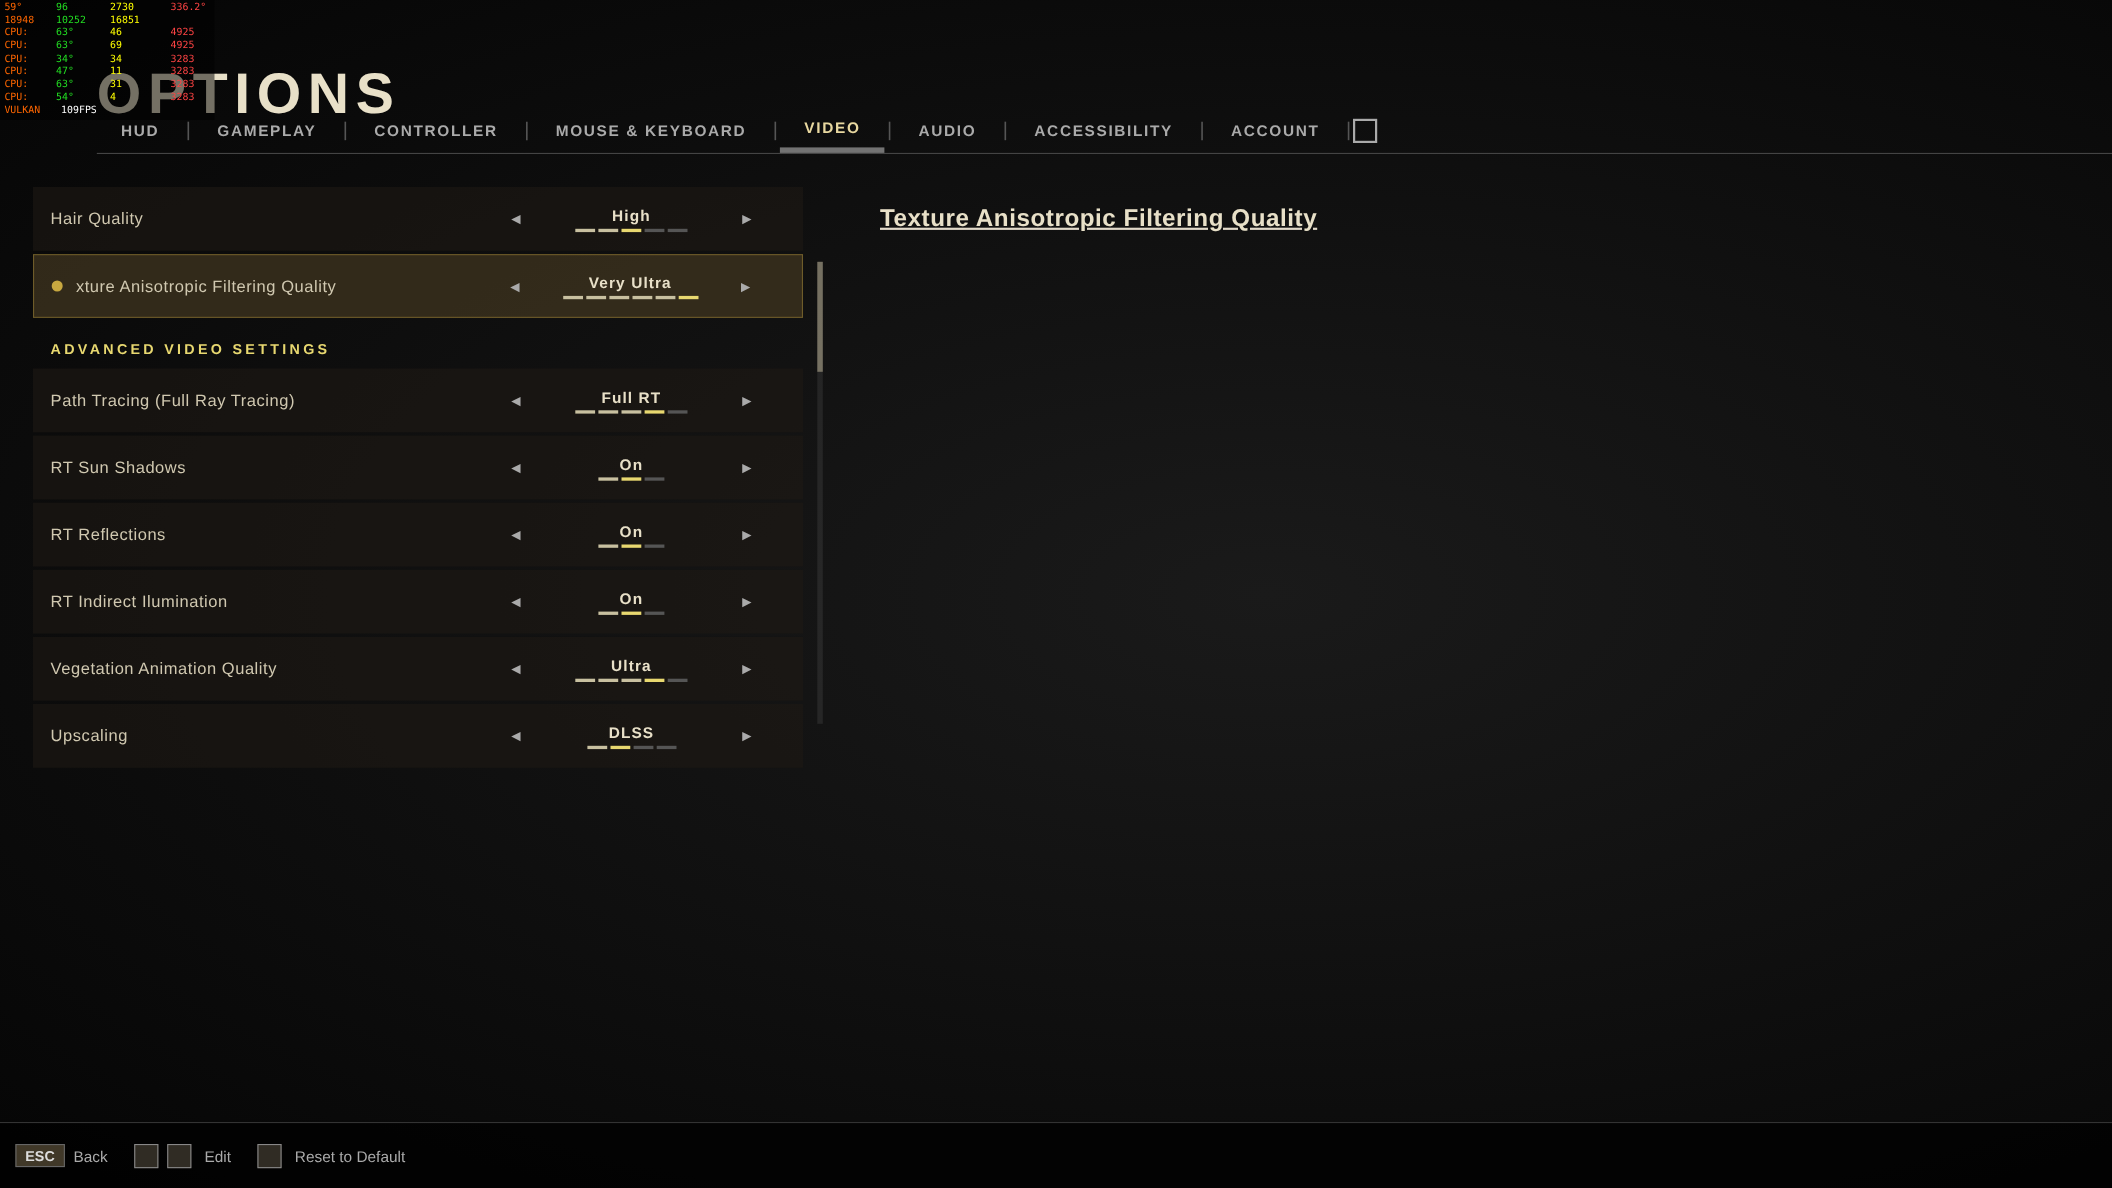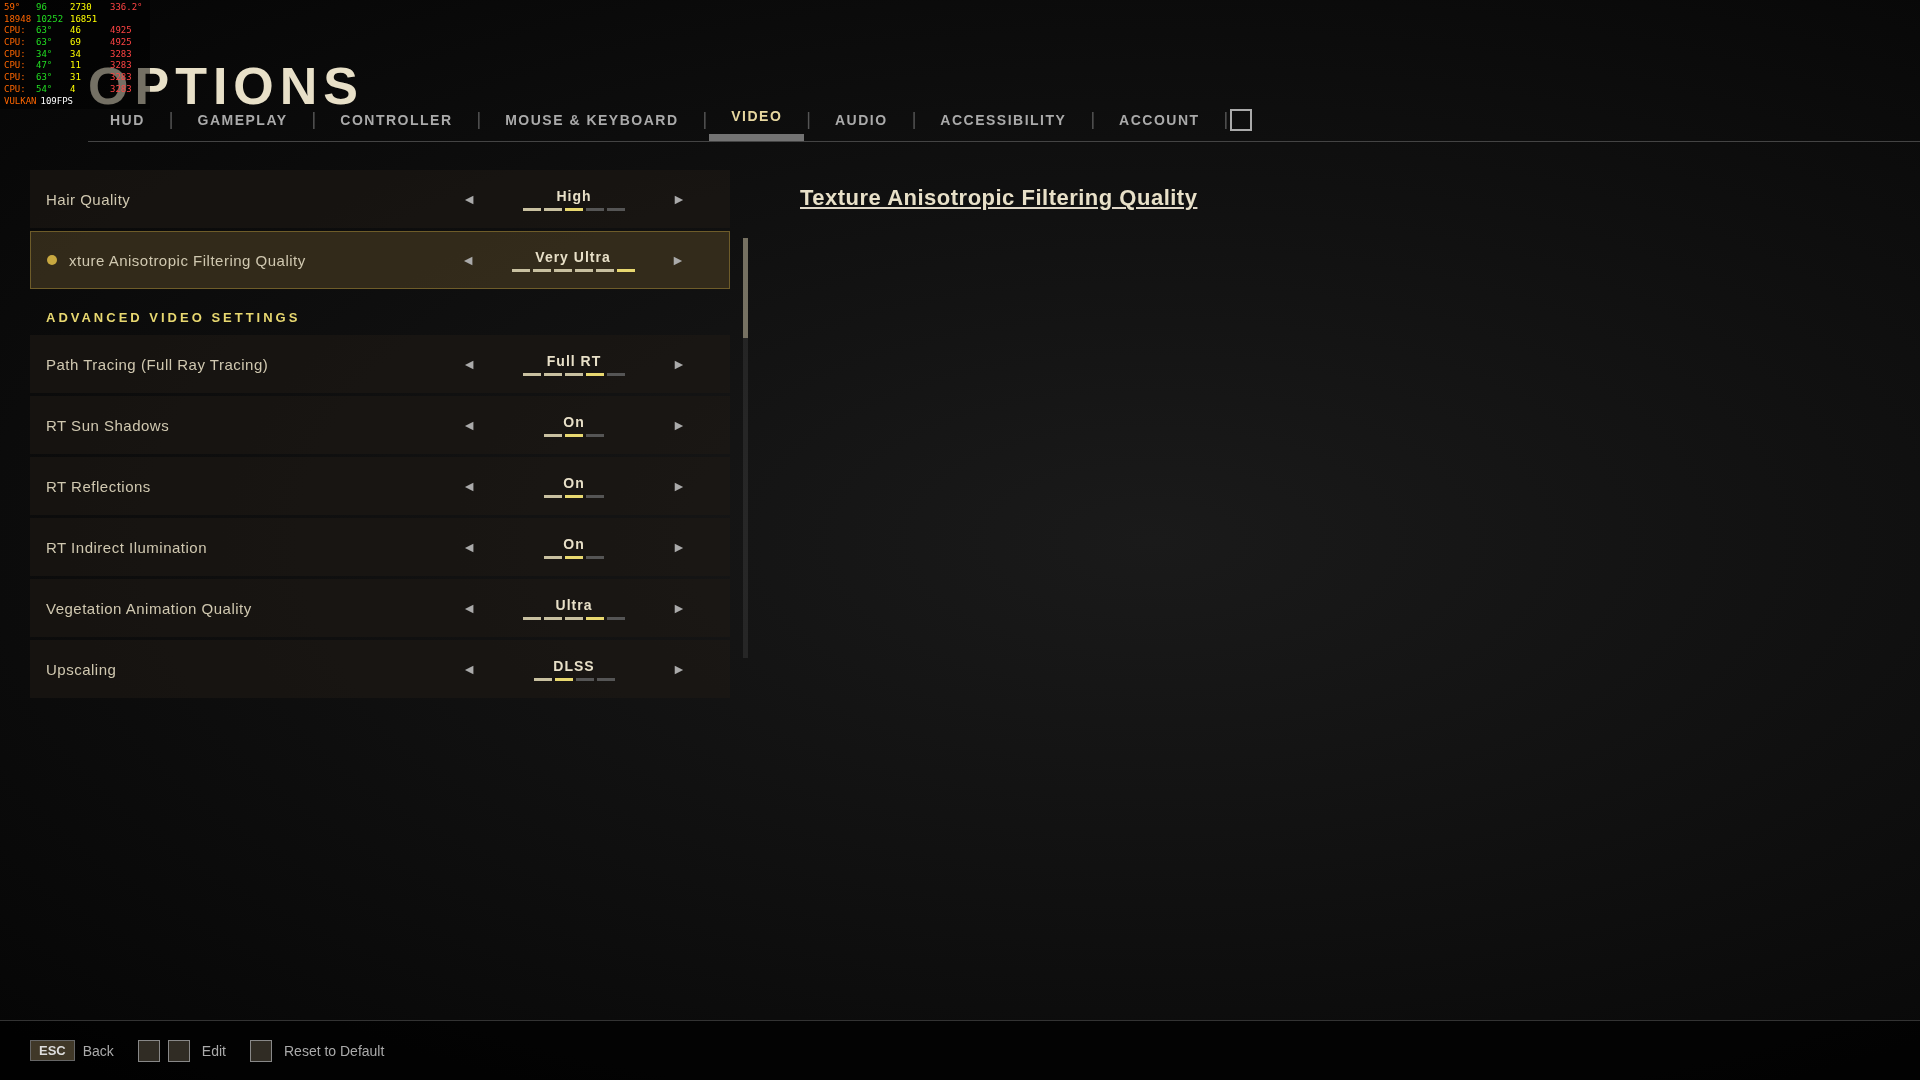--- a/index.html
+++ b/index.html
@@ -27,21 +27,21 @@
       position: absolute;
       top: 0;
       left: 0;
       z-index: 10;
       font-size: 9px;
       font-family: monospace;
       line-height: 1.3;
       padding: 2px 4px;
       background: rgba(0,0,0,0.5);
     }
-    .perf-row { display: flex; gap: 4px; }
+    .perf-row { display: flex; gap: 19px; }
     .perf-label { color: #ff6600; min-width: 28px; }
     .perf-val2 { color: #22dd22; min-width: 30px; }
     .perf-val3 { color: #ffff00; min-width: 36px; }
     .perf-val4 { color: #ff4444; min-width: 36px; }
     .perf-fps { color: #ffffff; }
 
     
     .page-title {
       position: absolute;
       top: 56px;
@@ -75,21 +75,21 @@
       cursor: pointer;
       border: none;
       background: transparent;
       text-transform: uppercase;
       position: relative;
       white-space: nowrap;
     }
 
     .nav-tab.active {
       color: #e8d8a0;
-      border-bottom: 7px solid #737373;
+      border-bottom: 5px solid #737373;
     }
 
     .nav-separator {
       color: #555;
       font-size: 18px;
       padding: 0 2px;
     }
 
     .nav-tab-icon {
       width: 22px;
@@ -240,21 +240,21 @@
 
     
     .bottom-bar {
       position: absolute;
       bottom: 0;
       left: 0;
       right: 0;
       height: 60px;
       display: flex;
       align-items: center;
-      padding: 0 30px;
+      padding: 0 14px;
       gap: 24px;
       background: rgba(0,0,0,0.7);
       border-top: 1px solid #333;
       z-index: 10;
     }
 
     .bottom-hint {
       display: flex;
       align-items: center;
       gap: 8px;

